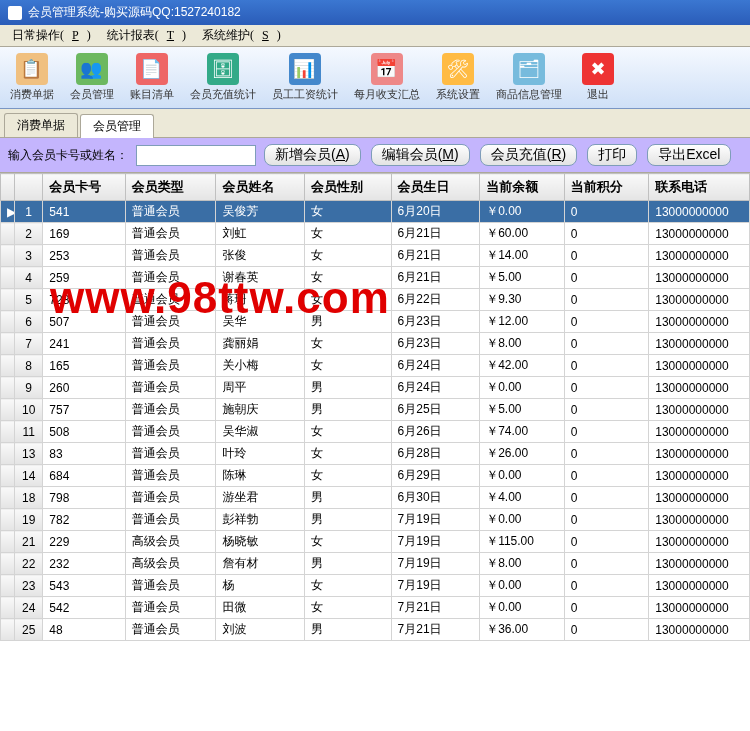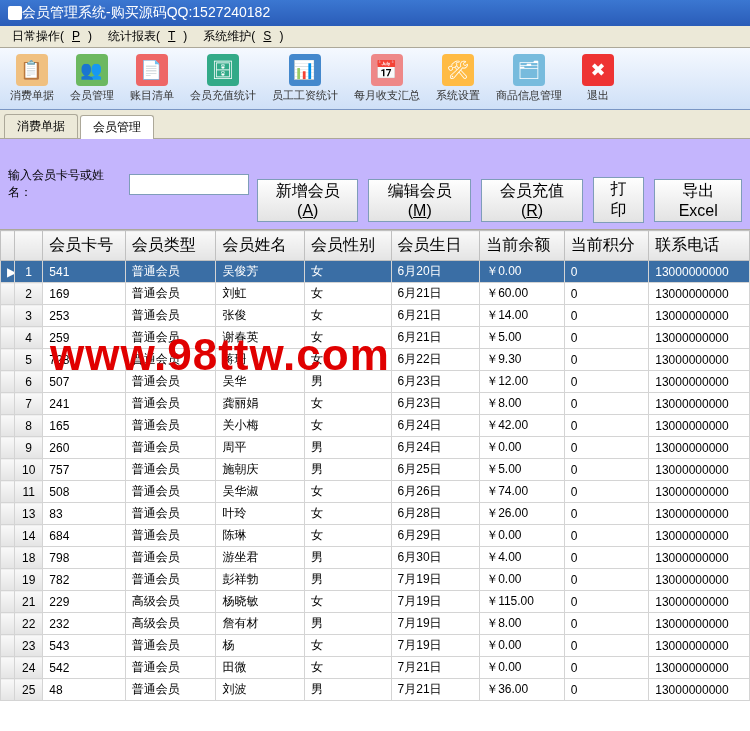--- a/index.html
+++ b/index.html
@@ -1,33 +1,33 @@
 <!DOCTYPE html>
 <html><head>
 <meta charset="utf-8">
 <style>
 * { box-sizing: border-box; margin: 0; padding: 0; }
 body { font-family: "Microsoft YaHei", SimSun, sans-serif; font-size: 12px; background: #ece9d8; overflow: hidden; width: 750px; height: 731px; }
-.titlebar { background: linear-gradient(#3b77d1,#2a5cb8); color: #fff; padding: 4px 8px; font-size: 14px; display: flex; align-items: center; }
+.titlebar { background: linear-gradient(#3b77d1,#2a5cb8); color: #fff; padding: 4px 8px; font-size: 12px; display: flex; align-items: center; gap: 6px; }
 .titlebar .icon { width: 14px; height: 14px; background: #fff; border-radius: 2px; display: inline-block; }
-.menubar { background: #ece9d8; padding: 2px 4px; border-bottom: 1px solid #aca899; }
+.menubar { background: #ece9d8; padding: 2px 4px; border-bottom: 1px solid #aca899; font-family: Liberation Serif, serif; }
 .menubar span { padding: 2px 8px; cursor: pointer; }
 .toolbar { background: linear-gradient(#f5f9ff,#cfe0f7); padding: 4px 6px; border-bottom: 1px solid #7a96c4; display: flex; gap: 8px; }
 .tool-btn { display: flex; flex-direction: column; align-items: center; gap: 2px; padding: 2px 4px; cursor: pointer; min-width: 48px; }
 .tool-icon { width: 32px; height: 32px; border-radius: 4px; display: flex; align-items: center; justify-content: center; font-size: 18px; color: #fff; }
 .tool-lbl { font-size: 11px; color: #333; }
 .tabbar { background: #ece9d8; padding: 4px 4px 0 4px; border-bottom: 1px solid #aca899; display: flex; gap: 2px; }
 .tab { padding: 3px 12px; background: #ece9d8; border: 1px solid #aca899; border-bottom: none; border-radius: 3px 3px 0 0; cursor: pointer; font-size: 12px; }
 .tab.active { background: #fff; position: relative; top: 1px; }
 .searchbar { background: #c4b5fd; padding: 6px 8px; display: flex; align-items: center; gap: 8px; border-bottom: 1px solid #aca899; }
 .searchbar input[type=text] { width: 120px; padding: 2px 4px; border: 1px solid #7f9db9; }
-.btn { padding: 1px 10px; border: 1px solid #7f9db9; background: linear-gradient(#fefefe,#e3e3e3); cursor: pointer; font-size: 16px; border-radius: 0; margin-top: 32px; }
+.btn { padding: 1px 10px; border: 1px solid #7f9db9; background: linear-gradient(#fefefe,#e3e3e3); cursor: pointer; font-size: 14px; border-radius: 8px; }
 .grid-wrap { position: relative; background: #fff; height: 575px; overflow: hidden; }
 table { border-collapse: collapse; width: 100%; table-layout: fixed; }
-th { background: linear-gradient(#f9f9f9,#e4e4e4); border: 1px solid #c0c0c0; padding: 4px 6px; text-align: left; font-weight: normal; font-size: 16px; height: 20px; }
+th { background: linear-gradient(#f9f9f9,#e4e4e4); border: 1px solid #c0c0c0; padding: 4px 6px; text-align: left; font-weight: bold; font-size: 13px; height: 20px; }
 td { border: 1px solid #d4d4d4; padding: 2px 6px; font-size: 12px; height: 18px; white-space: nowrap; overflow: hidden; }
 tr.selected td { background: #3a6ea5; color: #fff; }
 .rowhead { background: linear-gradient(#f9f9f9,#e4e4e4); text-align: center; width: 28px; }
 .rowptr { width: 14px; text-align: center; background: linear-gradient(#f9f9f9,#e4e4e4); }
 .watermark { position: absolute; top: 100px; left: 50px; font-size: 44px; font-weight: bold; color: #e00000; pointer-events: none; z-index: 10; font-family: Arial, sans-serif; letter-spacing: 1px; }
 .underline { text-decoration: underline; }
 </style>
 </head>
 <body>
 

